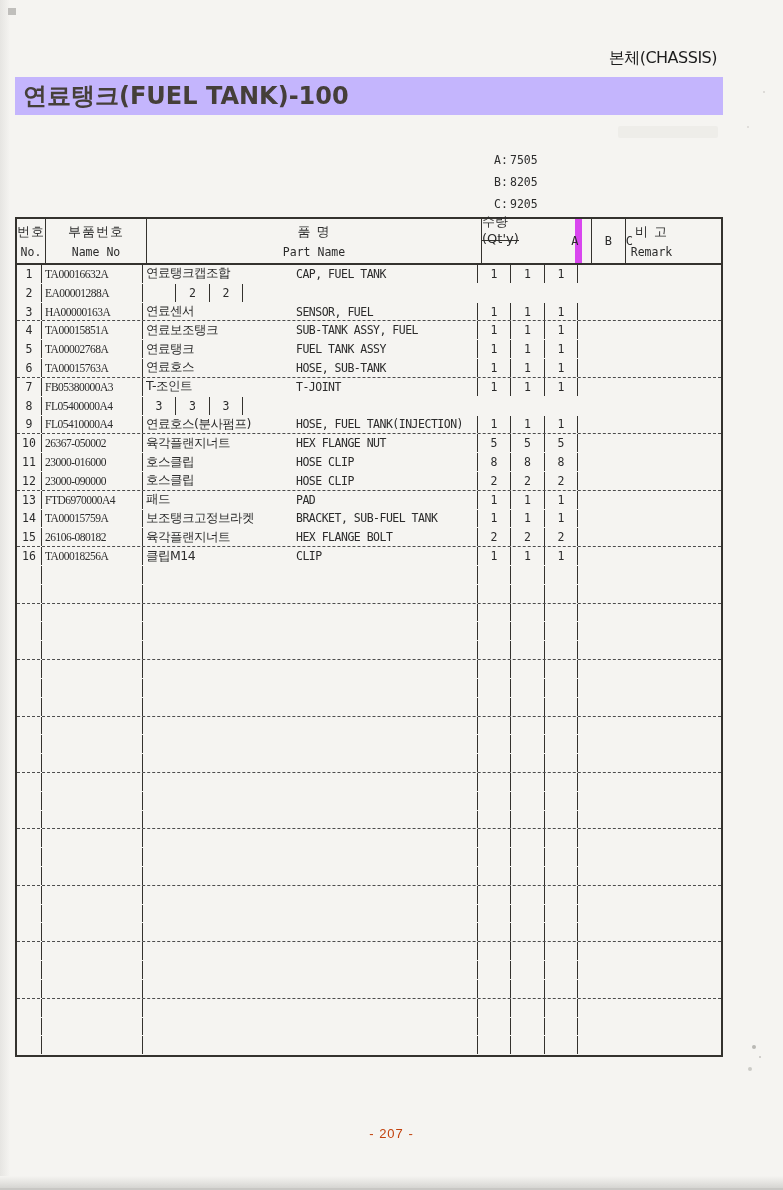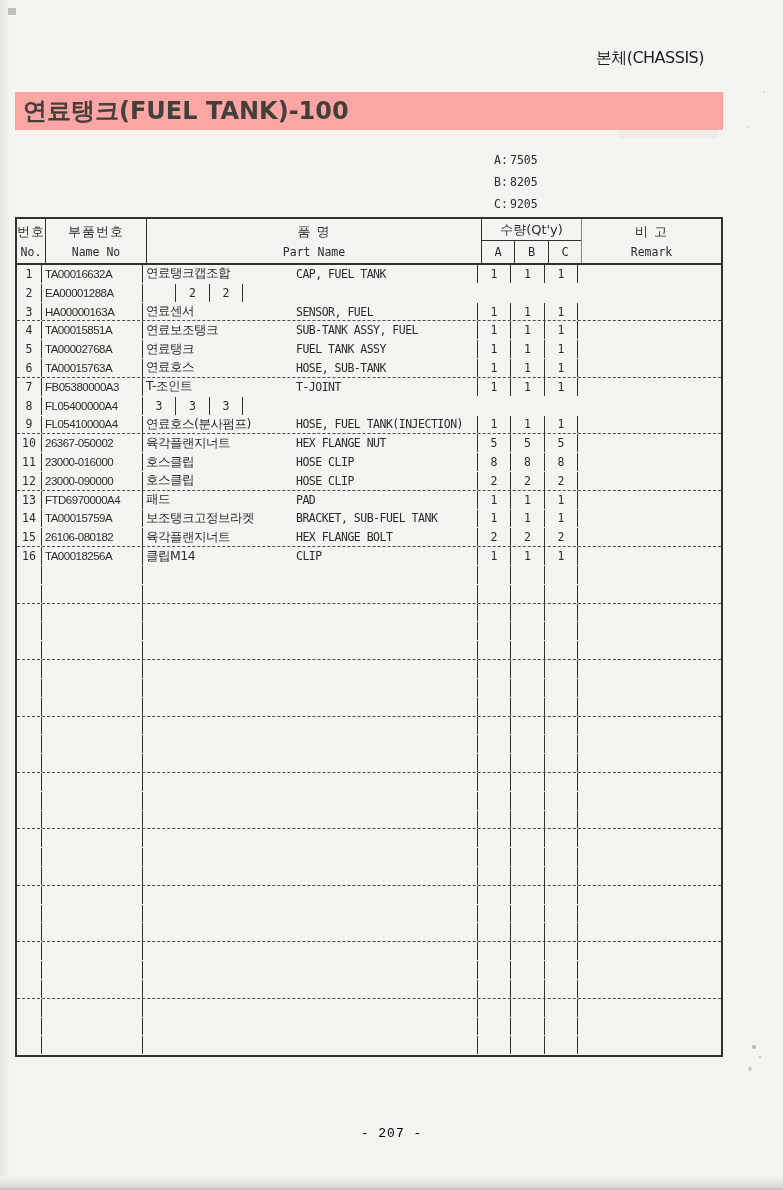--- a/index.html
+++ b/index.html
@@ -13,68 +13,68 @@
   .edge-left{position:absolute;left:0;top:0;width:10px;height:100%;
     background:linear-gradient(90deg,#e6e5e2,rgba(230,229,226,0));}
   .edge-bottom{position:absolute;left:0;bottom:0;width:100%;height:14px;
     background:linear-gradient(#f5f4f1,#d6d5d2);border-bottom:2px solid #c8c7c4;box-sizing:border-box;}
   .corner-mark{position:absolute;left:8px;top:8px;width:8px;height:7px;background:#b3b2af;opacity:.8;}
   .specks{position:absolute;left:752px;top:1045px;width:4px;height:4px;border-radius:50%;background:#b9b8b4;
     box-shadow:6px 10px 0 -1px #c4c3bf, -4px 22px 0 0 #cccbc7, 10px -955px 0 -1px #d4d3cf, -6px -920px 0 -1px #d8d7d3;}
   .ghost-text{position:absolute;left:618px;top:126px;width:100px;height:12px;background:#e9e8e5;opacity:.6;border-radius:2px;}
 
   
-  .corner-label{position:absolute;top:48px;right:79px;font-size:16px;letter-spacing:-0.5px;color:#1d1d1d;}
-  .title-bar{position:absolute;left:15px;top:92px;width:708px;height:38px;background:#fca5a5;
+  .corner-label{position:absolute;top:48px;right:66px;font-size:16px;letter-spacing:-0.5px;color:#1d1d1d;}
+  .title-bar{position:absolute;left:15px;top:77px;width:708px;height:38px;background:#c4b5fd;
     display:flex;align-items:center;box-sizing:border-box;padding-left:8px;}
   .title-text{font-size:24px;font-weight:bold;color:#453f39;letter-spacing:0px;}
 
   .variants{position:absolute;left:494px;top:153px;}
   .variant{height:22px;font-family:"DejaVu Sans Mono", monospace;font-size:11.5px;color:#2c2c2c;}
   .variant .vkey{display:inline-block;width:16px;}
 
   
   .parts-table{position:absolute;left:15px;top:217px;width:708px;height:840px;
     border:2px solid #34322e;box-sizing:border-box;display:flex;flex-direction:column;}
   .thead{height:46px;flex:none;display:flex;border-bottom:2px solid #34322e;box-sizing:border-box;}
   .th{border-right:1px solid #34322e;box-sizing:border-box;display:flex;flex-direction:column;
     align-items:center;justify-content:space-evenly;padding:1px 14px;}
   .th .kr-h{font-size:13px;letter-spacing:1px;white-space:nowrap;}
   .th .en-h{font-family:"DejaVu Sans Mono", monospace;font-size:11.5px;white-space:nowrap;}
   .w-no{width:25px;}
   .w-pn{width:101px;}
   .w-name{width:335px;}
-  .th-qty{width:100px;flex:none;display:flex;flex-direction:column;border-right:1px solid #d946ef;box-sizing:border-box;}
+  .th-qty{width:100px;flex:none;display:flex;border-right:7px solid #d946ef;box-sizing:border-box;gap:40px;}
   .qty-top{height:22px;border-bottom:1px solid #34322e;display:flex;align-items:center;justify-content:center;
     font-size:13px;box-sizing:border-box;}
   .qty-abc{flex:1;display:flex;}
   .qty-sub{display:flex;align-items:center;justify-content:center;
     font-family:"DejaVu Sans Mono", monospace;font-size:12px;box-sizing:border-box;}
   .qs-a{width:33px;border-right:1px solid #34322e;}
   .qs-b{width:34px;border-right:1px solid #34322e;}
   .qs-c{flex:1;}
   .w-rm{flex:1;border-right:none;}
 
   .tbody{flex:1;display:flex;flex-direction:column;min-height:0;}
   .tr{flex:1;display:flex;box-sizing:border-box;border-bottom:1px dashed transparent;min-height:0;}
   .tr.dashed{border-bottom-color:#4d4d4d;}
   .td{border-right:1px solid #34322e;box-sizing:border-box;display:flex;align-items:center;
     overflow:hidden;white-space:nowrap;font-size:12px;color:#2b2b2b;}
   .c-no{width:25px;justify-content:center;font-family:"DejaVu Sans Mono", monospace;font-size:11.5px;}
-  .c-pn{width:101px;padding-left:3px;font-family:Liberation Sans, sans-serif;font-size:11.5px;letter-spacing:-0.5px;}
+  .c-pn{width:101px;padding-left:3px;font-family:Liberation Serif, serif;font-size:11.5px;letter-spacing:-0.5px;}
   .c-name{width:335px;padding-left:3px;}
   .c-name .kr{flex:none;width:150px;font-size:12.5px;letter-spacing:-0.5px;overflow:hidden;}
   .c-name .en{font-family:"DejaVu Sans Mono", monospace;font-size:11.5px;letter-spacing:-0.5px;}
   .c-a{width:33px;justify-content:center;font-family:"DejaVu Sans Mono", monospace;font-size:11.5px;}
   .c-b{width:34px;justify-content:center;font-family:"DejaVu Sans Mono", monospace;font-size:11.5px;}
   .c-c{width:33px;justify-content:center;font-family:"DejaVu Sans Mono", monospace;font-size:11.5px;}
   .c-rm{flex:1;border-right:none;}
 
   .page-number{position:absolute;top:1126px;left:0;width:100%;text-align:center;
-    font-family:Liberation Mono, monospace;font-size:13px;letter-spacing:1px;color:#000000;}
+    font-family:Liberation Sans, sans-serif;font-size:13px;letter-spacing:1px;color:#c2410c;}
 </style>
 </head>
 <body>
 
 <div class="edge-left"></div>
 <div class="corner-mark"></div>
 <div class="ghost-text"></div>
 <div class="specks"></div>
 
 <div class="corner-label">본체(CHASSIS)</div>

